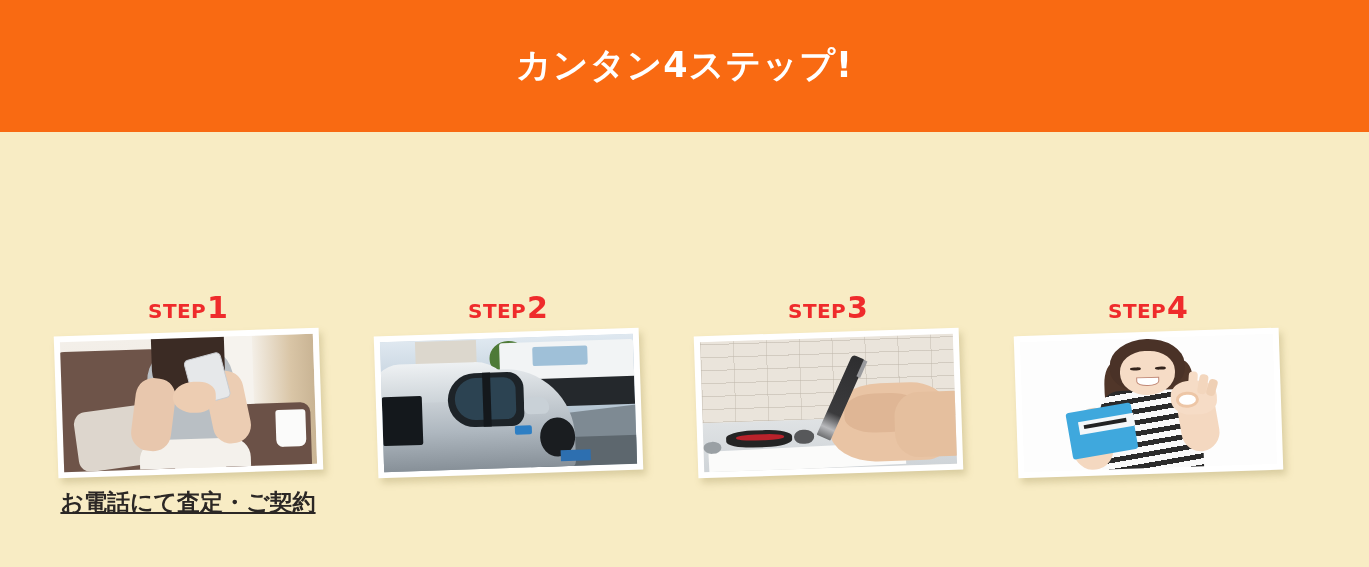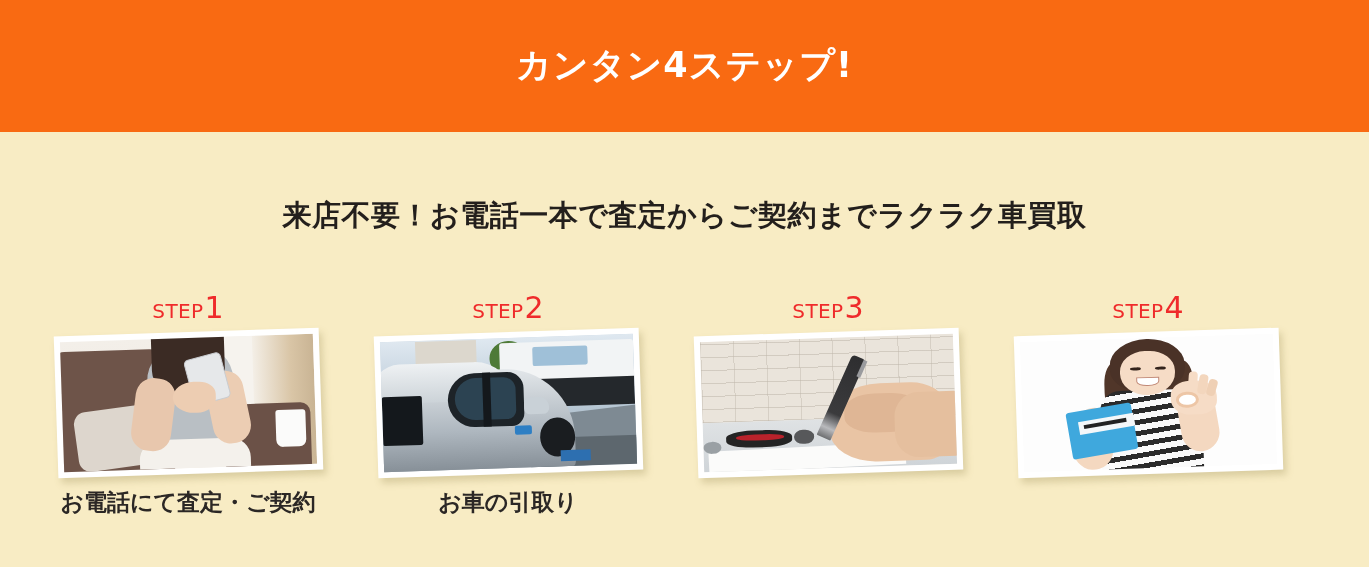--- a/index.html
+++ b/index.html
@@ -73,21 +73,21 @@
   .step-4 { left: 1008px; }
 
   
   .step-label {
     position: absolute;
     top: 0;
     left: 0;
     width: 280px;
     text-align: center;
     color: #ef2b2b;
-    font-weight: normal;
+    font-weight: bold;
     line-height: 1;
     height: 34px;
     display: flex;
     align-items: flex-end;
     justify-content: center;
   }
   .step-label .word {
     font-size: 20px;
     letter-spacing: 0.4px;
     position: relative;
@@ -292,33 +292,33 @@
     position: absolute;
     top: 198px;
     left: -18px;
     width: 316px;
     text-align: center;
     color: #2b2725;
     font-weight: bold;
     font-size: 23px;
     line-height: 1.45;
     white-space: nowrap;
+    text-decoration: underline;
   }
   .caption .line2 { display: block; }
 </style>
 </head>
 <body>
 
 <div class="page">
 
   <div class="banner">
     <div class="banner-line">カンタン4ステップ!</div>
   </div>
 
-  <div class="subheading">来店不要！お電話一本で査定からご契約までラクラク車買取</div>
 
   <div class="steps">
 
     <div class="step step-1">
       <div class="step-label">
         <span class="word">STEP</span>
           <span class="num">1</span>
       </div>
       <div class="photo-frame">
         <div class="photo art1">
@@ -363,21 +363,20 @@
             <div class="winglass"></div>
             <div class="pillar"></div>
           <div class="panel"></div>
             <div class="mirror"></div>
           <div class="wheel"></div>
             <div class="blue1"></div>
             <div class="blue2"></div>
         </div>
       </div>
       <div class="caption">
-        <span class="line2">お車の引取り</span>
       </div>
     </div>
 
     <div class="step step-3">
       <div class="step-label">
         <span class="word">STEP</span>
           <span class="num">3</span>
       </div>
       <div class="photo-frame">
         <div class="photo art3">

